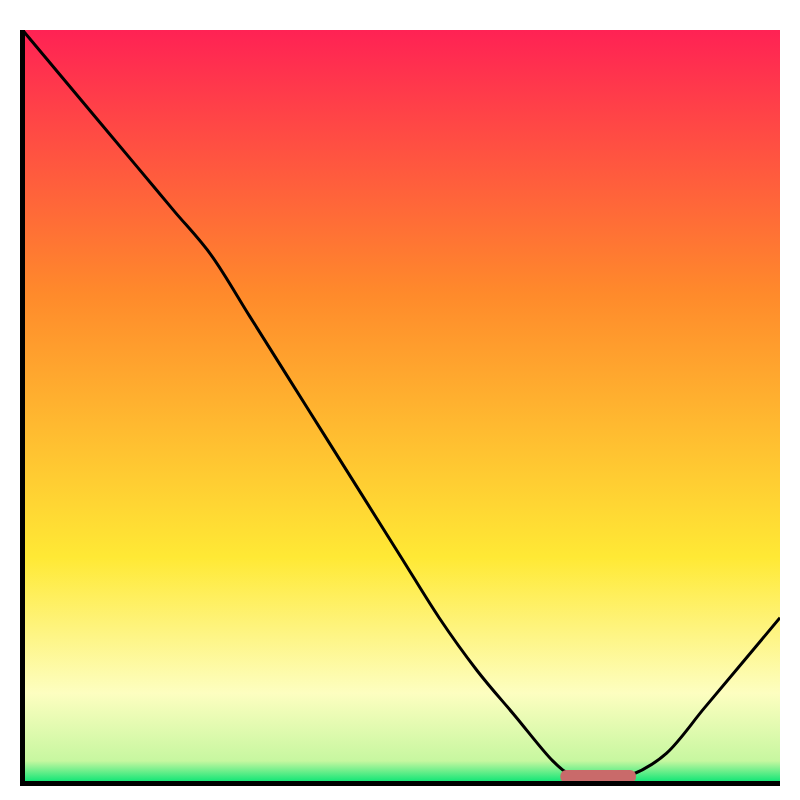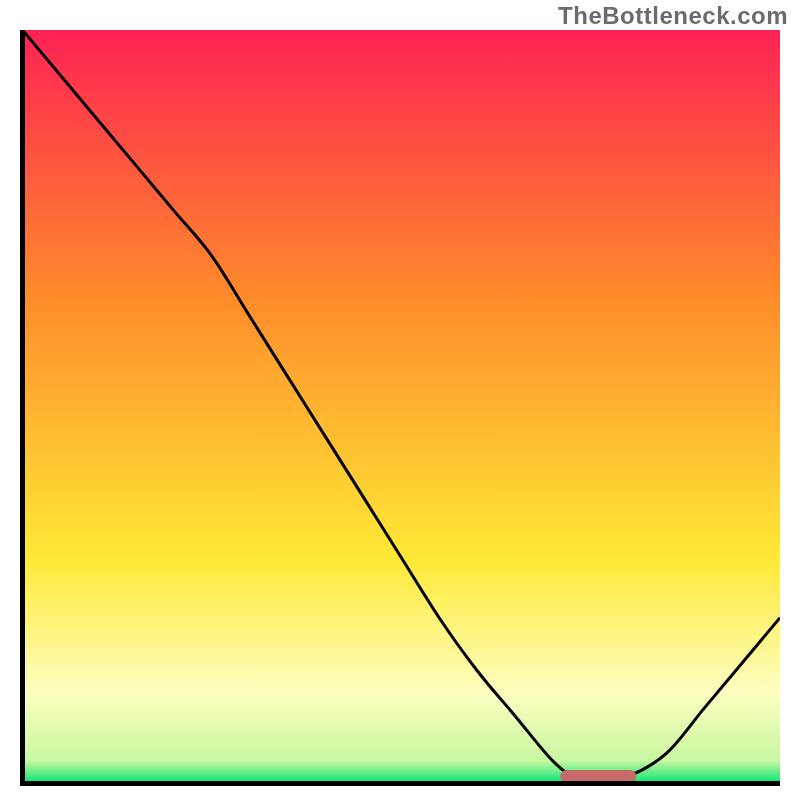--- a/index.html
+++ b/index.html
@@ -35,21 +35,20 @@
   }
   .axes svg {
     display: block;
   }
 </style>
 </head>
 <body>
 
 <div class="frame">
 
-  <div class="attribution">TheBottleneck.com</div>
 
   <div class="axes">
     <svg id="plot-svg" width="760" height="756" viewBox="0 0 760 756" preserveAspectRatio="none">
       <defs>
         <linearGradient id="bg-grad" x1="0" y1="0" x2="0" y2="1">
 
         <stop offset="0%" stop-color="#ff2254"></stop>
             <stop offset="35%" stop-color="#ff8a2b"></stop>
             <stop offset="70%" stop-color="#ffe935"></stop>
             <stop offset="88%" stop-color="#fdfec0"></stop>

